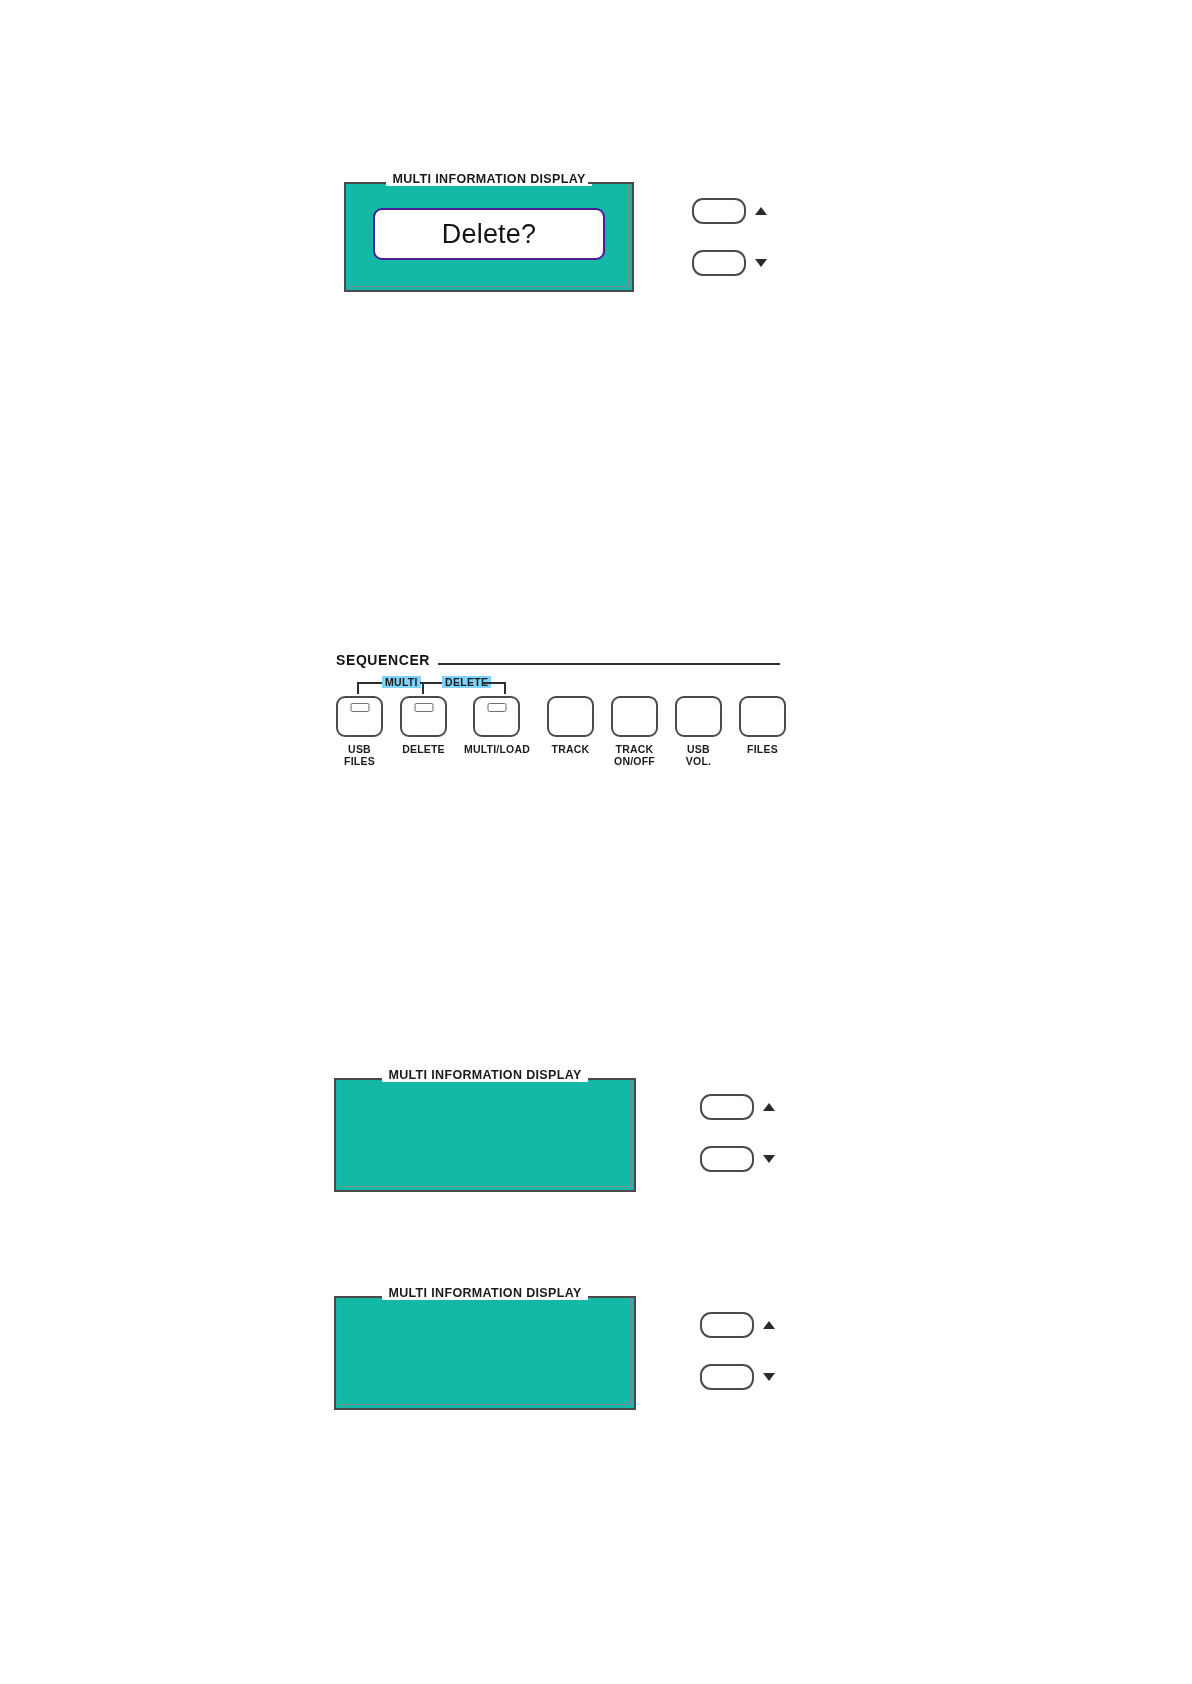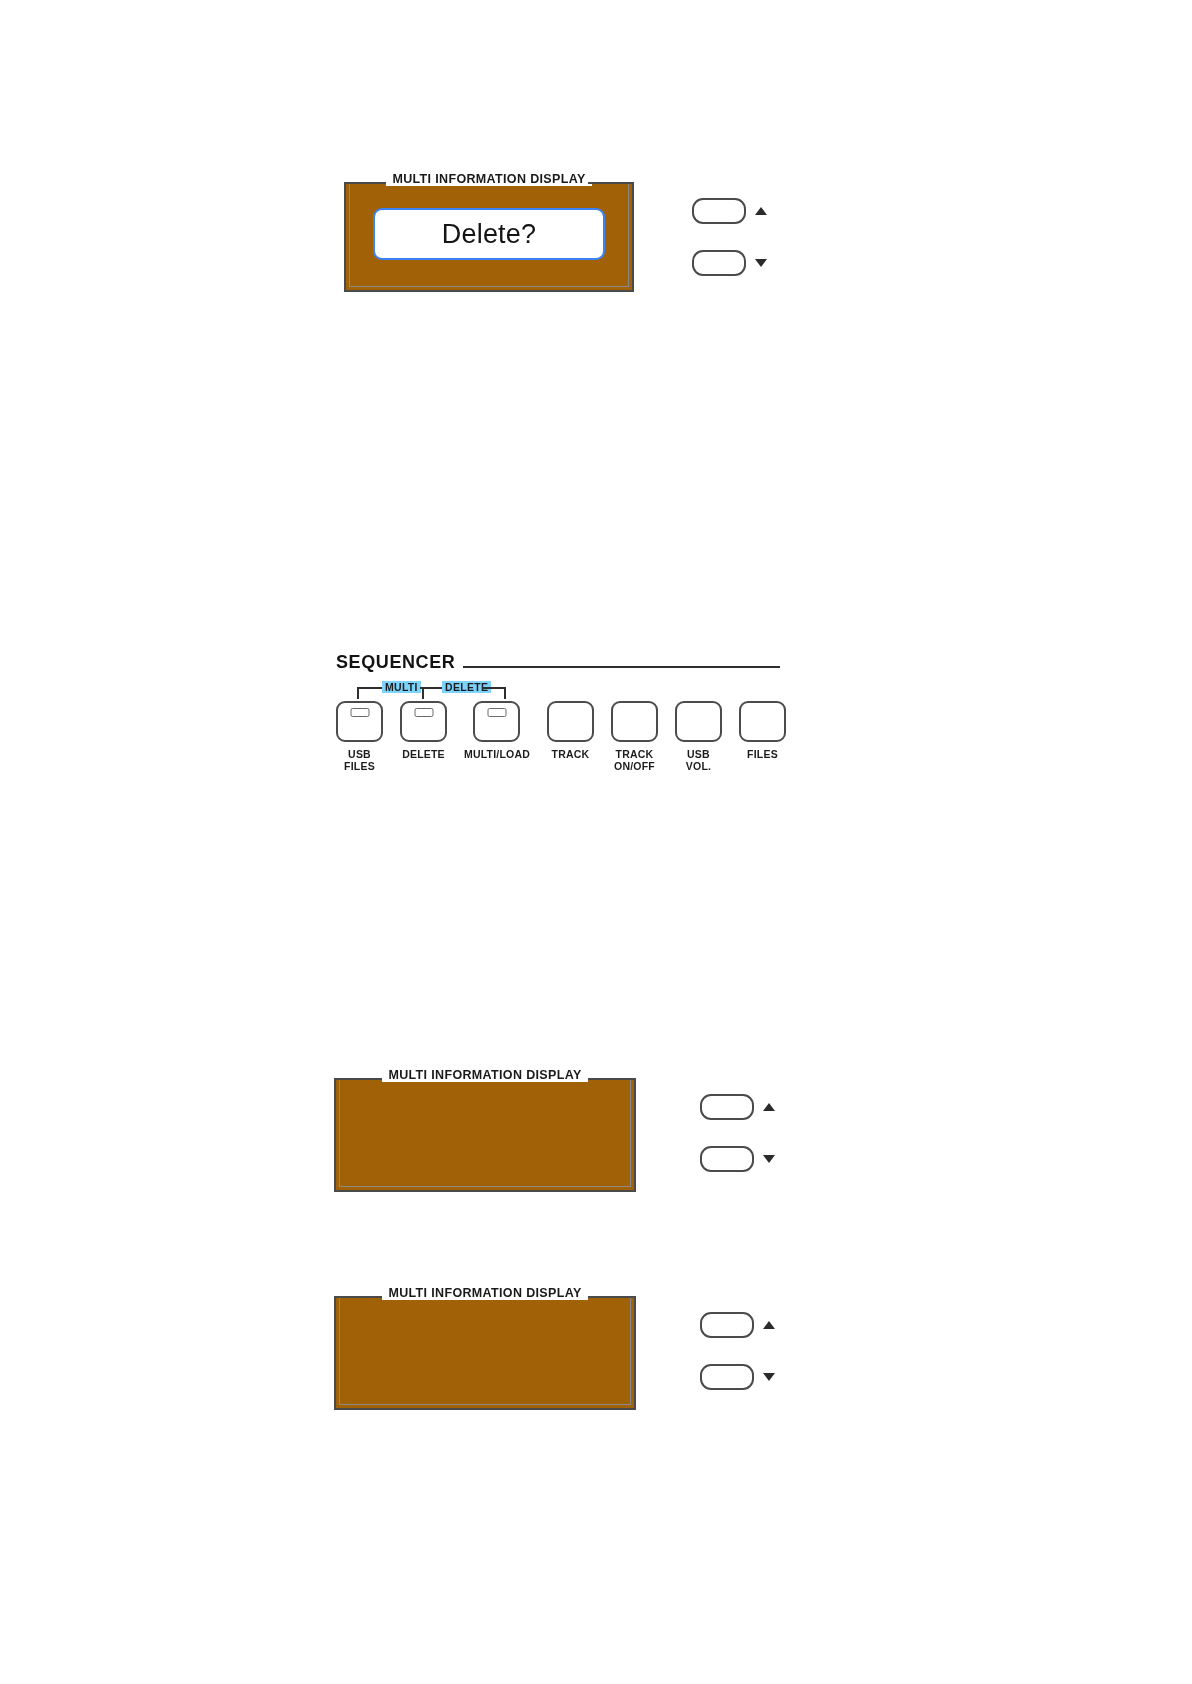--- a/index.html
+++ b/index.html
@@ -13,21 +13,21 @@
   }
   .page{position:absolute;inset:0;}
 
   
   .mid-block{position:absolute;}
   .mid-frame{
     position:relative;
     box-sizing:border-box;
     border:2px solid #4a4a4a;
     border-top:none;
-    background:#a16207;
+    background:#14b8a6;
   }
   .mid-frame::before,
   .mid-frame::after{
     content:"";
     position:absolute;
     top:-2px;
     height:2px;
     background:#4a4a4a;
   }
   .mid-frame::before{left:-2px;width:16%;}
@@ -50,21 +50,21 @@
     color:#1a1a1a;
     line-height:1;
   }
   .mid-caption-bg{
     background:#fff;
     padding:0 6px;
     display:inline-block;
   }
   .lcd{
     position:absolute;
-    border:2px solid #3b82f6;
+    border:2px solid #4c1d95;
     border-radius:9px;
     background:#fff;
     display:flex;
     align-items:center;
     justify-content:center;
   }
   .lcd-text{
     font-size:27px;
     color:#141414;
     letter-spacing:.2px;
@@ -86,21 +86,21 @@
     border-right:6px solid transparent;
     margin-left:9px;
   }
   .tri-up{border-bottom:8px solid #2b2b2b;}
   .tri-down{border-top:8px solid #2b2b2b;}
 
   
   .seq{position:absolute;}
   .seq-head{position:relative;display:flex;align-items:center;}
   .seq-title{
-    font-size:18px;
+    font-size:14px;
     font-weight:bold;
     letter-spacing:.6px;
     color:#131313;
     white-space:nowrap;
   }
   .seq-rule{
     flex:1;
     height:2px;
     background:#2e2e2e;
     margin-left:8px;

